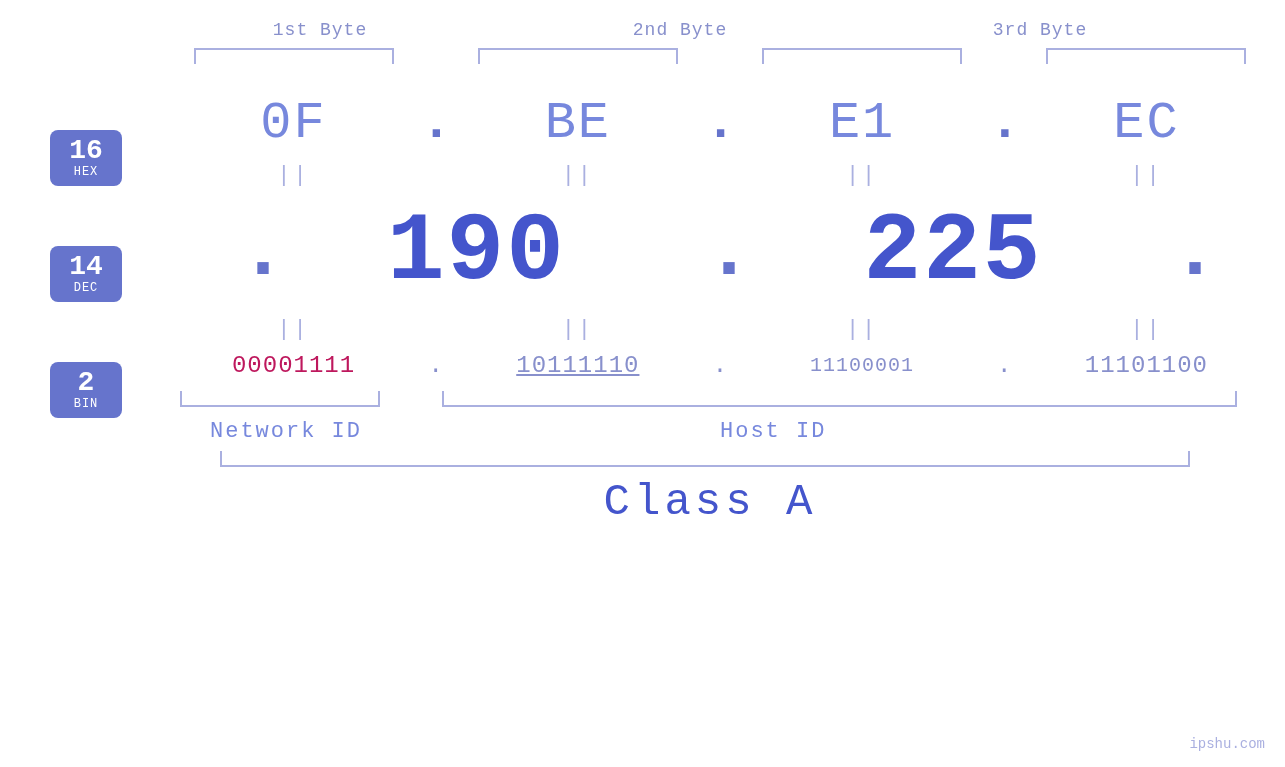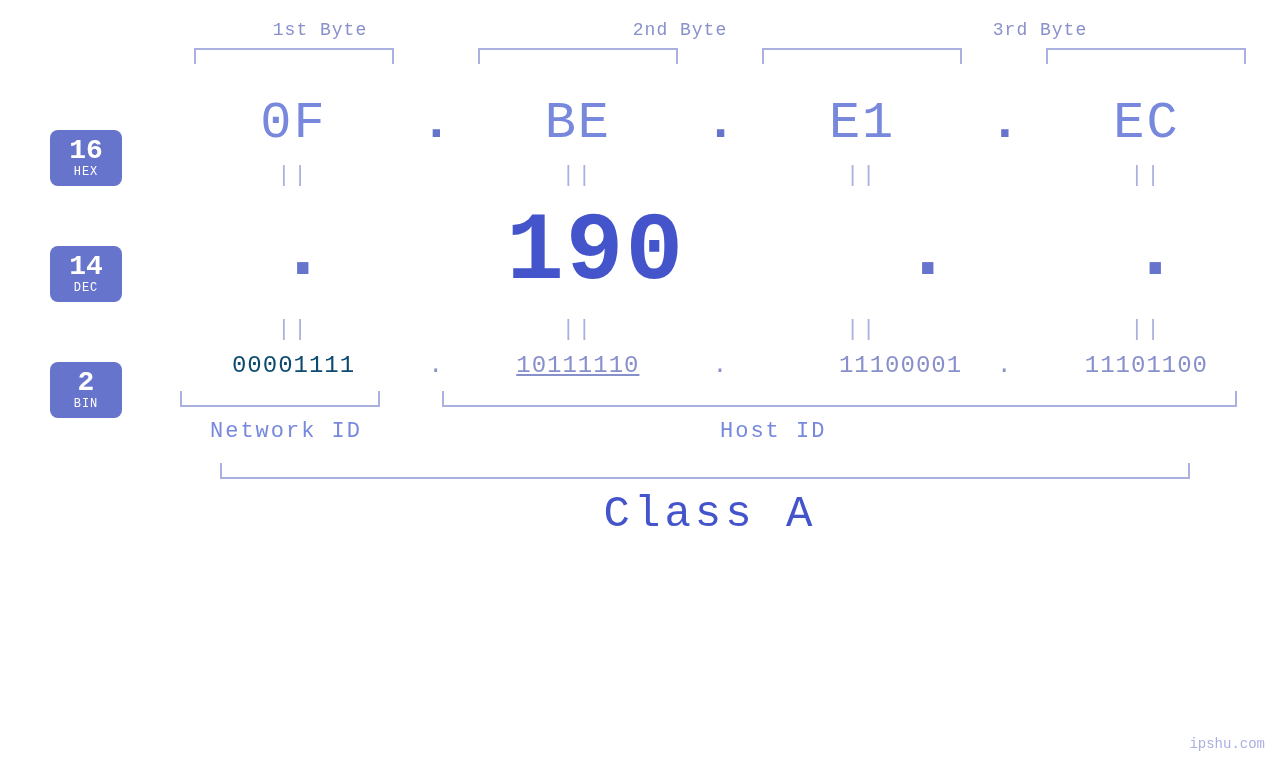--- a/index.html
+++ b/index.html
@@ -115,51 +115,52 @@
       <div style="width:30px;"></div>
       <div style="width:200px; text-align:center; color:#aab0e0; font-size:22px; letter-spacing:3px;">||</div>
       <div style="width:30px;"></div>
       <div style="width:200px; text-align:center; color:#aab0e0; font-size:22px; letter-spacing:3px;">||</div>
     </div>
 
     <div style="display:flex; align-items:center; justify-content:space-around; padding-left:20px; margin-bottom:10px;">
       <div style="width:30px; text-align:center; color:#6674cc; font-size:80px; font-weight:bold;">.</div>
       <div style="width:200px; text-align:left; color:#4455cc; font-size:96px; font-weight:900; letter-spacing:2px;">190</div>
       <div style="width:30px; text-align:center; color:#6674cc; font-size:80px; font-weight:bold;">.</div>
+      <div style="width:200px; text-align:center; color:#4455cc; font-size:96px; font-weight:900; letter-spacing:2px;">225</div>
       <div style="width:30px; text-align:center; color:#6674cc; font-size:80px; font-weight:bold;">.</div>
     </div>
 
     <div style="display:flex; align-items:center; justify-content:space-around; padding-left:20px; margin-bottom:10px;">
       <div style="width:200px; text-align:center; color:#aab0e0; font-size:22px; letter-spacing:3px;">||</div>
       <div style="width:30px;"></div>
       <div style="width:200px; text-align:center; color:#aab0e0; font-size:22px; letter-spacing:3px;">||</div>
       <div style="width:30px;"></div>
       <div style="width:200px; text-align:center; color:#aab0e0; font-size:22px; letter-spacing:3px;">||</div>
       <div style="width:30px;"></div>
       <div style="width:200px; text-align:center; color:#aab0e0; font-size:22px; letter-spacing:3px;">||</div>
     </div>
 
     <div style="display:flex; align-items:center; justify-content:space-around; padding-left:20px; margin-bottom:12px;">
-      <div style="width:200px; text-align:center; color:#0c4a6e; font-size:24px; letter-spacing:1px;">00001111</div>
+      <div style="width:200px; text-align:center; color:#be185d; font-size:24px; letter-spacing:1px;">00001111</div>
       <div style="width:30px; text-align:center; color:#8890cc; font-size:24px;">.</div>
       <div style="width:200px; text-align:center; color:#8890cc; font-size:24px; letter-spacing:1px;text-decoration:underline;">10111110</div>
       <div style="width:30px; text-align:center; color:#8890cc; font-size:24px;">.</div>
-      <div style="width:200px; text-align:right; color:#8890cc; font-size:24px; letter-spacing:1px;">11100001</div>
+      <div style="width:200px; text-align:center; color:#8890cc; font-size:20px; letter-spacing:1px;">11100001</div>
       <div style="width:30px; text-align:center; color:#8890cc; font-size:24px;">.</div>
       <div style="width:200px; text-align:center; color:#8890cc; font-size:24px; letter-spacing:1px;">11101100</div>
     </div>
 
     <div style="position:relative; height:20px; padding-left:20px; margin-bottom:8px;">
 
       <div style="position:absolute; left:20px; width:200px; height:16px; border:2px solid #aab0e0; border-top:none;"></div>
 
       <div style="position:absolute; left:282px; width:795px; height:16px; border:2px solid #aab0e0; border-top:none;"></div>
     </div>
 
-    <div style="position:relative; height:32px; padding-left:20px; margin-bottom:12px;">
+    <div style="position:relative; height:32px; padding-left:20px; margin-bottom:0;">
       <div style="position:absolute; left:50px; color:#7788dd; font-size:22px; letter-spacing:2px;">Network ID</div>
       <div style="position:absolute; left:560px; color:#7788dd; font-size:22px; letter-spacing:2px;">Host ID</div>
     </div>
 
     <div style="margin-left:60px; width:970px; height:16px; border:2px solid #aab0e0; border-top:none; margin-bottom:10px;"></div>
 
     <div style="text-align:center; color:#4455cc; font-size:44px; letter-spacing:4px; font-weight:normal;">Class A</div>
 
   </div>
 

